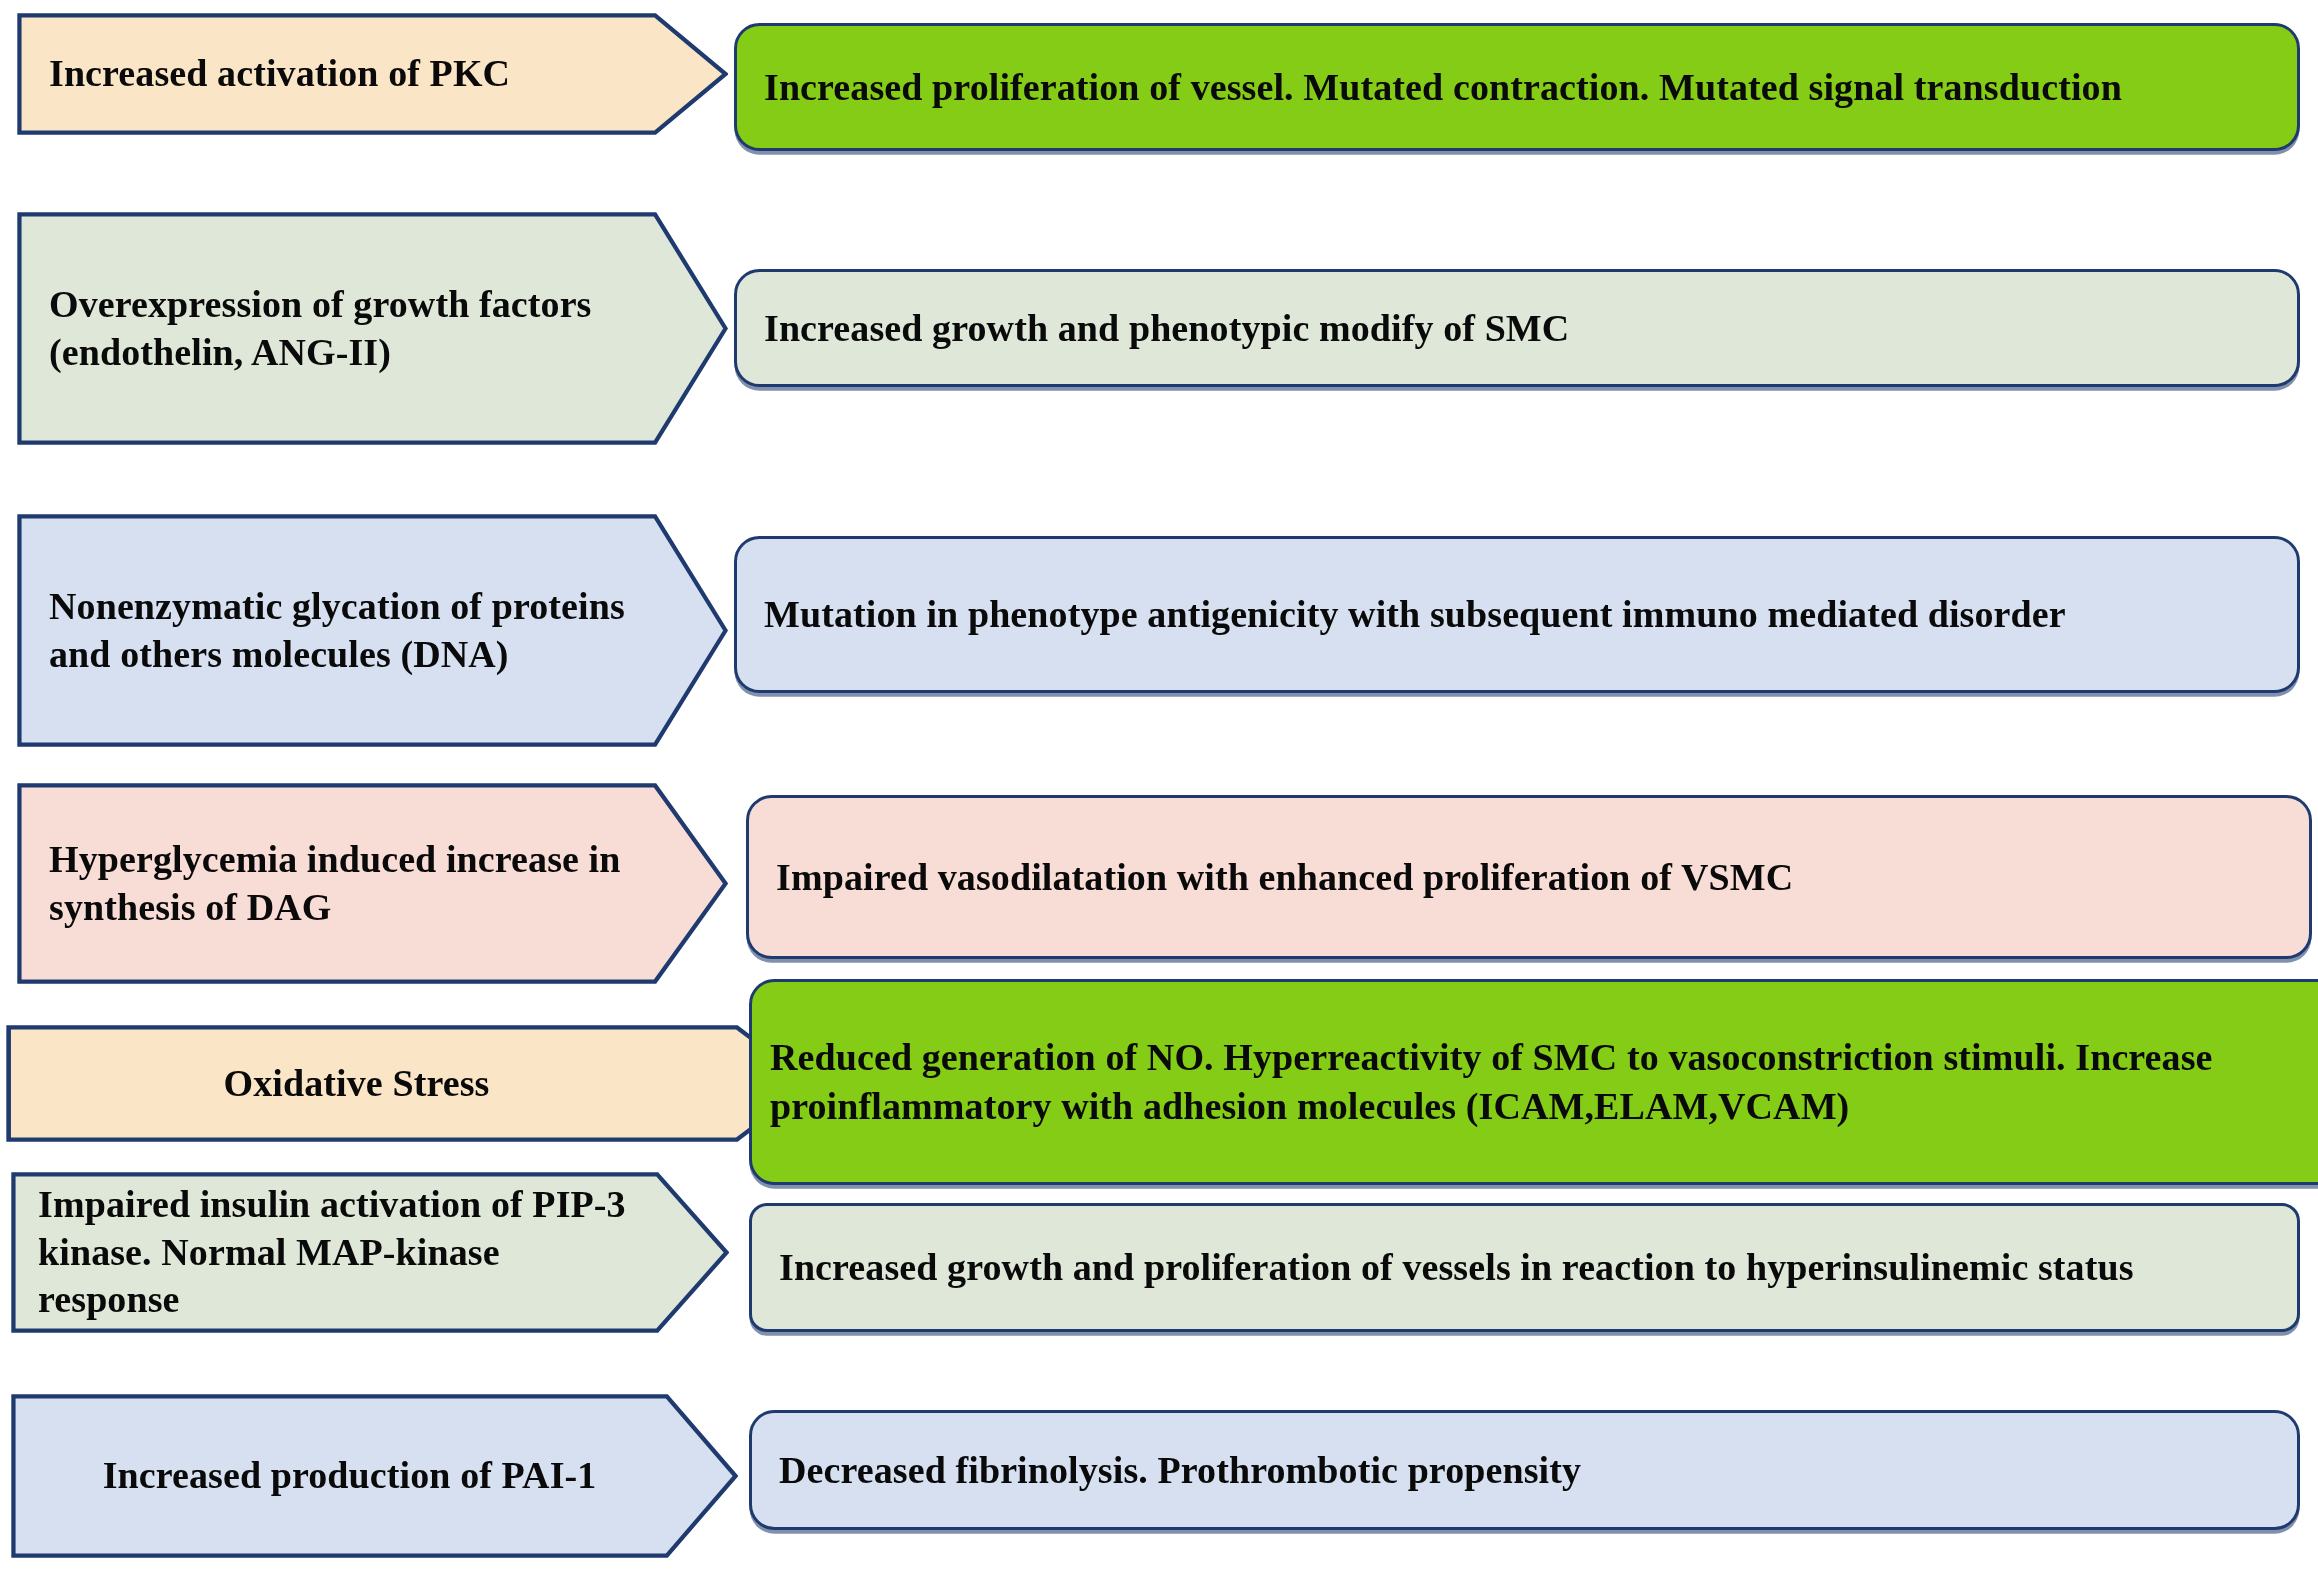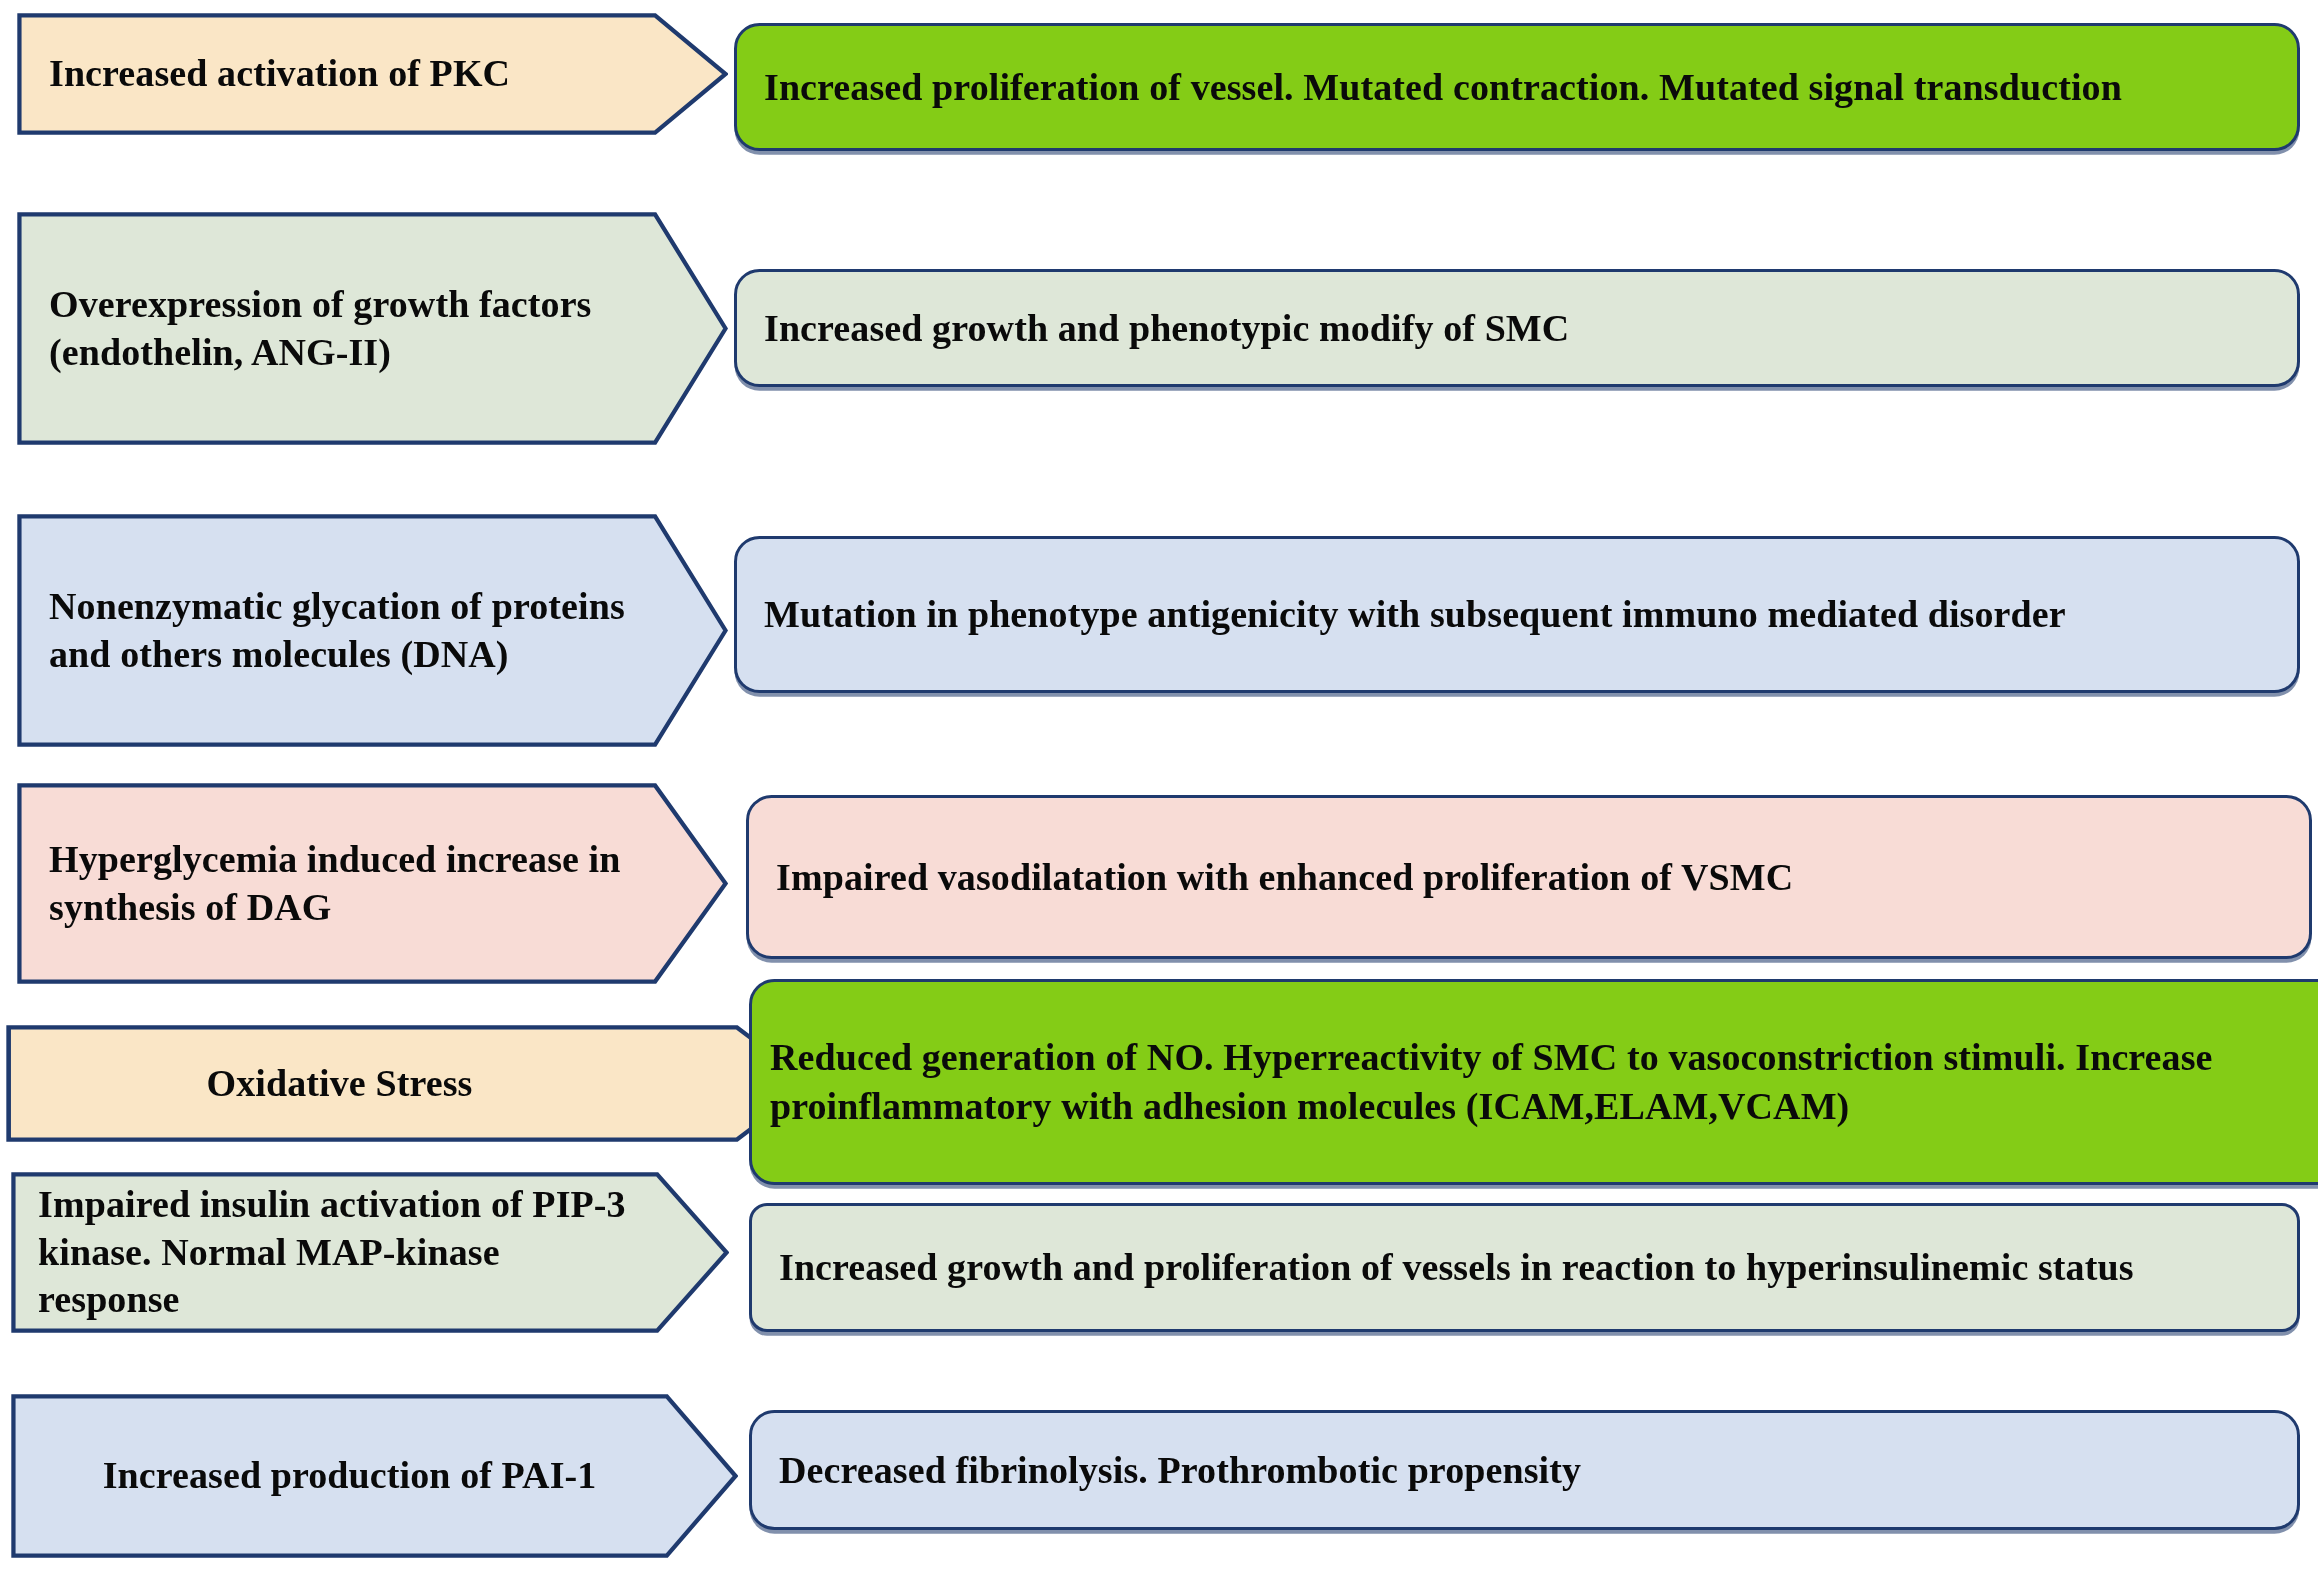--- a/index.html
+++ b/index.html
@@ -139,21 +139,21 @@
         </svg>
       </span>
       <span class="arrow-text">Hyperglycemia induced increase in synthesis of DAG</span>
     </div>
     <div class="rbox fill-pink" style="top:795px; left:734px; width:1566px; height:164px;margin-left:12px;">
       <span class="rbox-text">Impaired vasodilatation with enhanced proliferation of VSMC</span>
     </div>
   </div>
 
   <div class="row" style="top:0px;">
-    <div class="arrow centered" style="top:1025px; height:117px; width:808px; left:6px; padding-left:11px;">
+    <div class="arrow centered" style="top:1025px; height:117px; width:808px; left:6px; padding-left:28px;">
       <span class="arrow-bg">
         <svg viewBox="0 0 1225 193" preserveAspectRatio="none">
           <path d="M4,4 L1108,4 L1221,96.5 L1108,189 L4,189 Z" fill="#fae6c6" stroke="#1f3a6e" stroke-width="7"></path>
         </svg>
       </span>
       <span class="arrow-text">Oxidative Stress</span>
     </div>
     <div class="rbox fill-cream" style="top:979px; left:749px; width:1754px; height:206px;padding-left:18px;">
       <span class="rbox-text">Reduced generation of NO. Hyperreactivity of SMC to vasoconstriction stimuli. Increase proinflammatory with adhesion molecules (ICAM,ELAM,VCAM)</span>
     </div>

